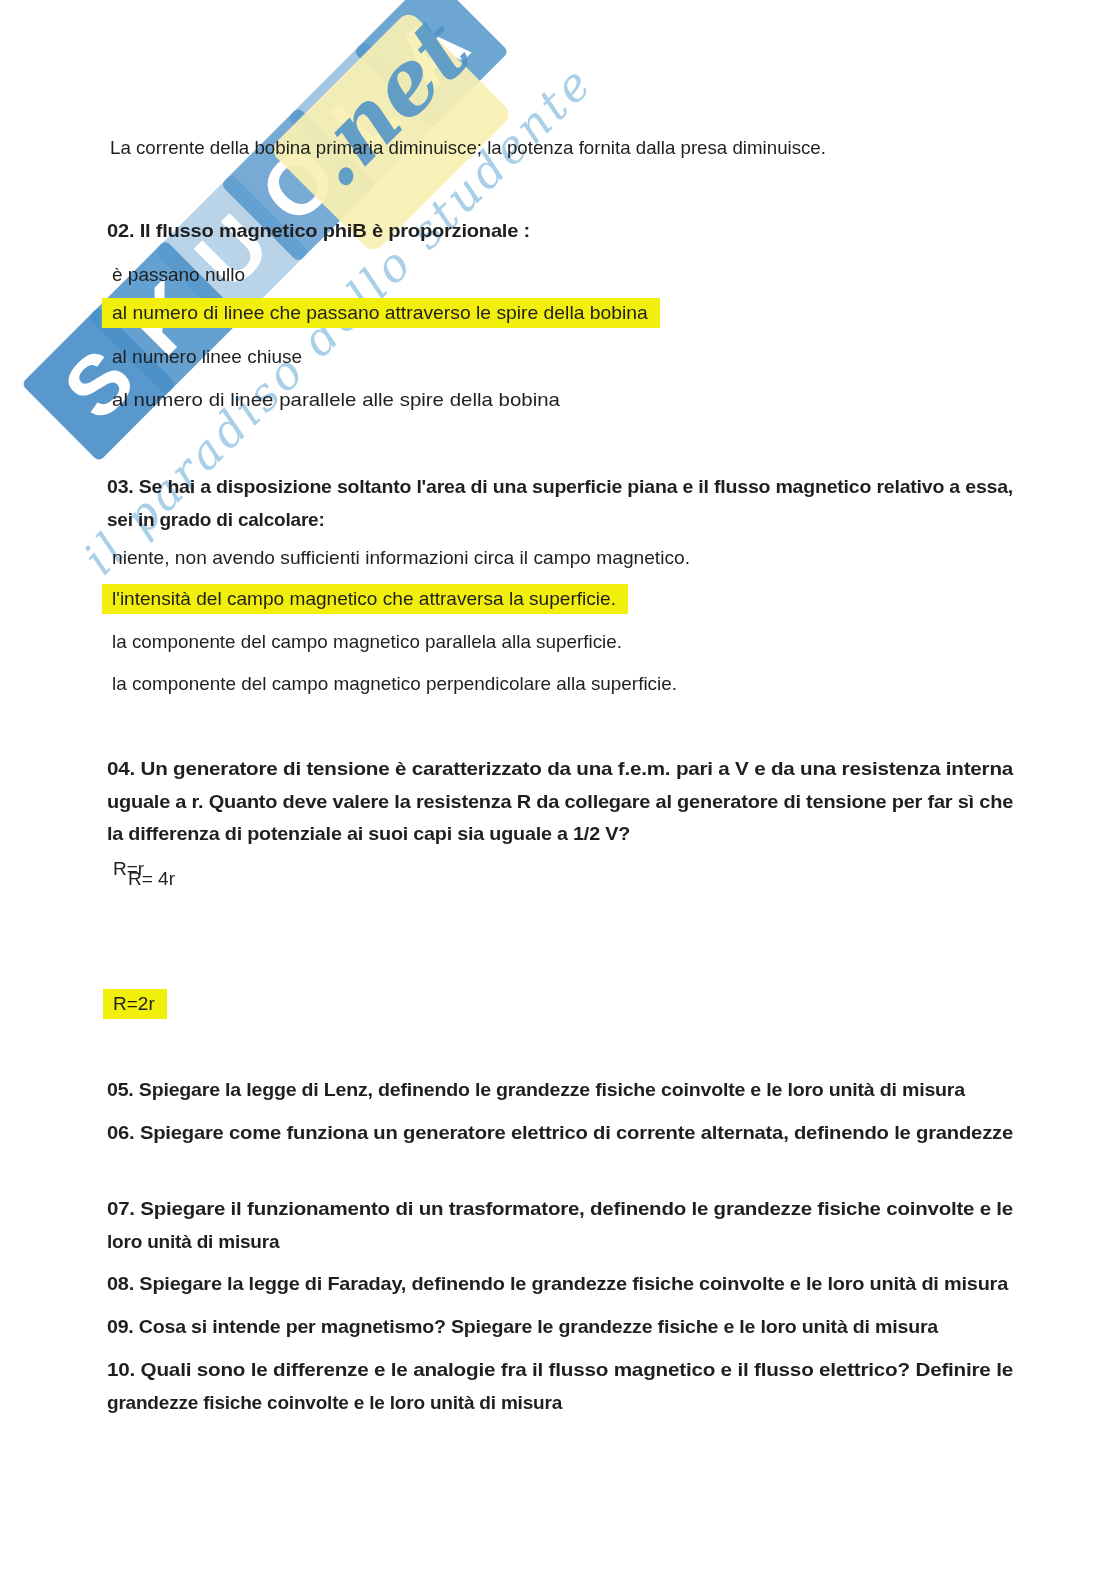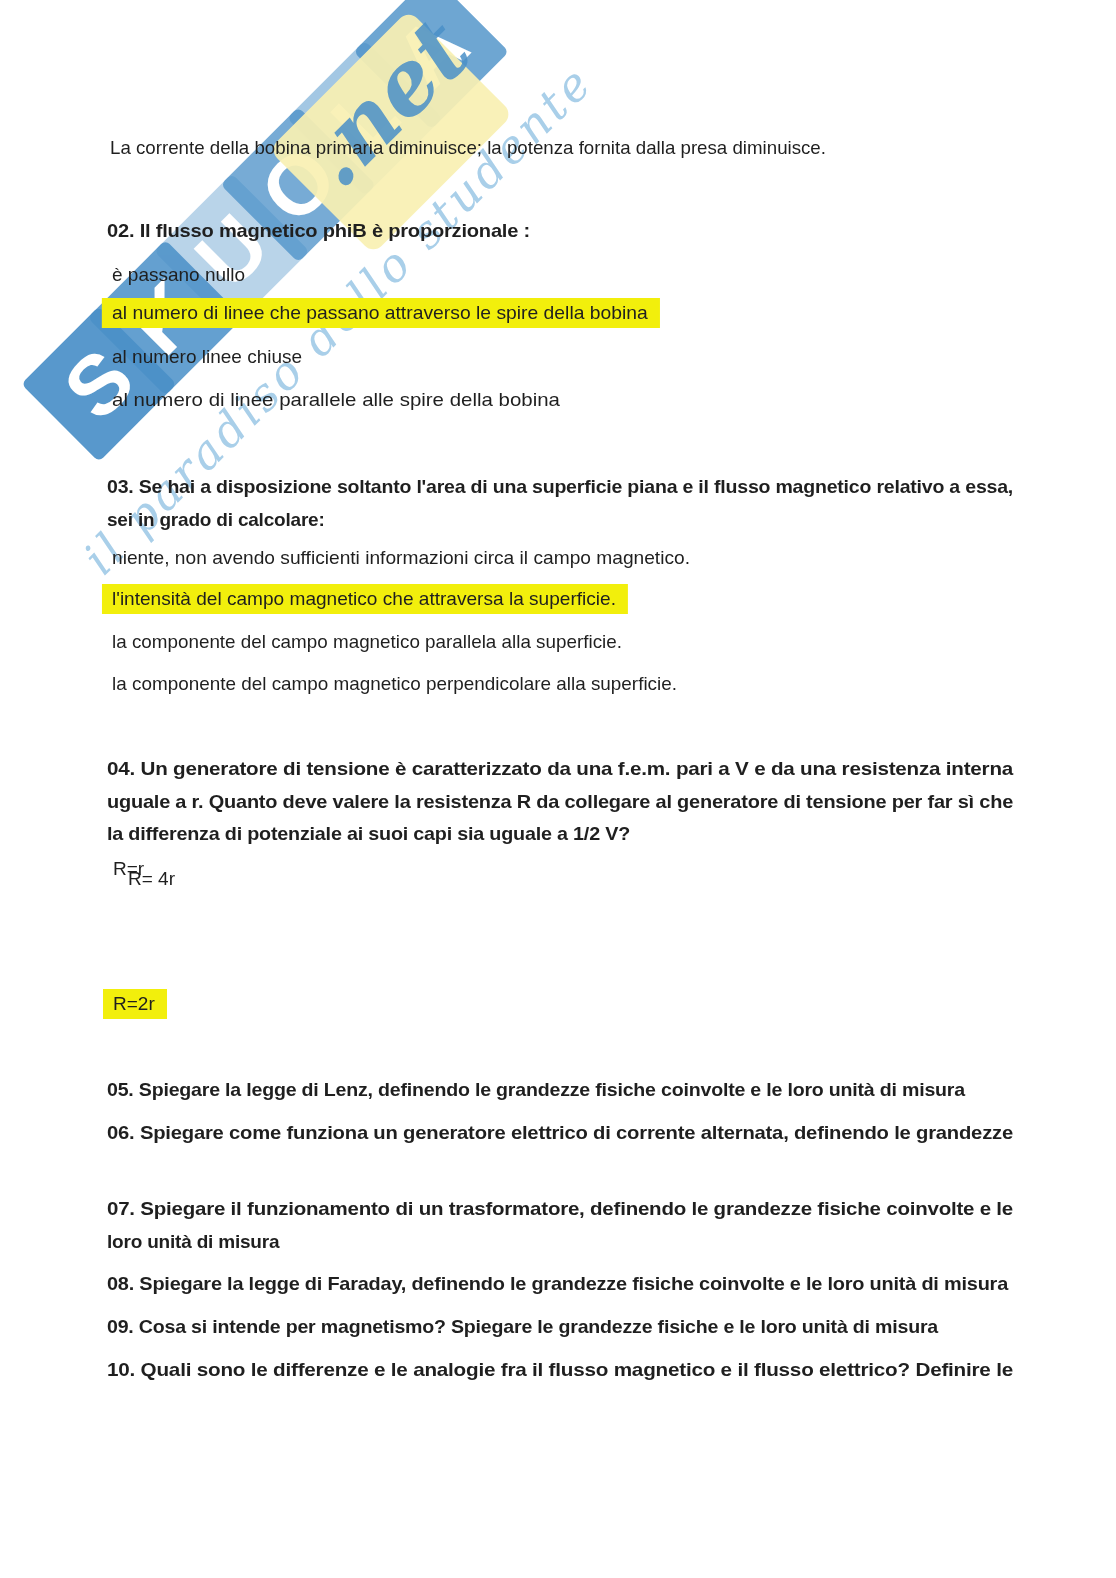--- a/index.html
+++ b/index.html
@@ -108,14 +108,15 @@
   <div class="ln b" style="top: 1120px; transform-origin: 0px 50%; transform: scaleX(1.0649);">06. Spiegare come funziona un generatore elettrico di corrente alternata, definendo le grandezze</div>
 
   <div class="ln b" style="top: 1196px; transform-origin: 0px 50%; transform: scaleX(1.0783);">07. Spiegare il funzionamento di un trasformatore, definendo le grandezze fisiche coinvolte e le</div>
   <div class="ln b" style="top:1229px">loro unità di misura</div>
 
   <div class="ln b" style="top: 1271px; transform-origin: 0px 50%; transform: scaleX(1.0474);">08. Spiegare la legge di Faraday, definendo le grandezze fisiche coinvolte e le loro unità di misura</div>
 
   <div class="ln b" style="top: 1314px; transform-origin: 0px 50%; transform: scaleX(1.0305);">09. Cosa si intende per magnetismo? Spiegare le grandezze fisiche e le loro unità di misura</div>
 
   <div class="ln b" style="top: 1357px; transform-origin: 0px 50%; transform: scaleX(1.0877);">10. Quali sono le differenze e le analogie fra il flusso magnetico e il flusso elettrico? Definire le</div>
+  <div class="ln b" style="top:1390px">grandezze fisiche coinvolte e le loro unità di misura</div>
 
 </div>
 
 </body></html>

